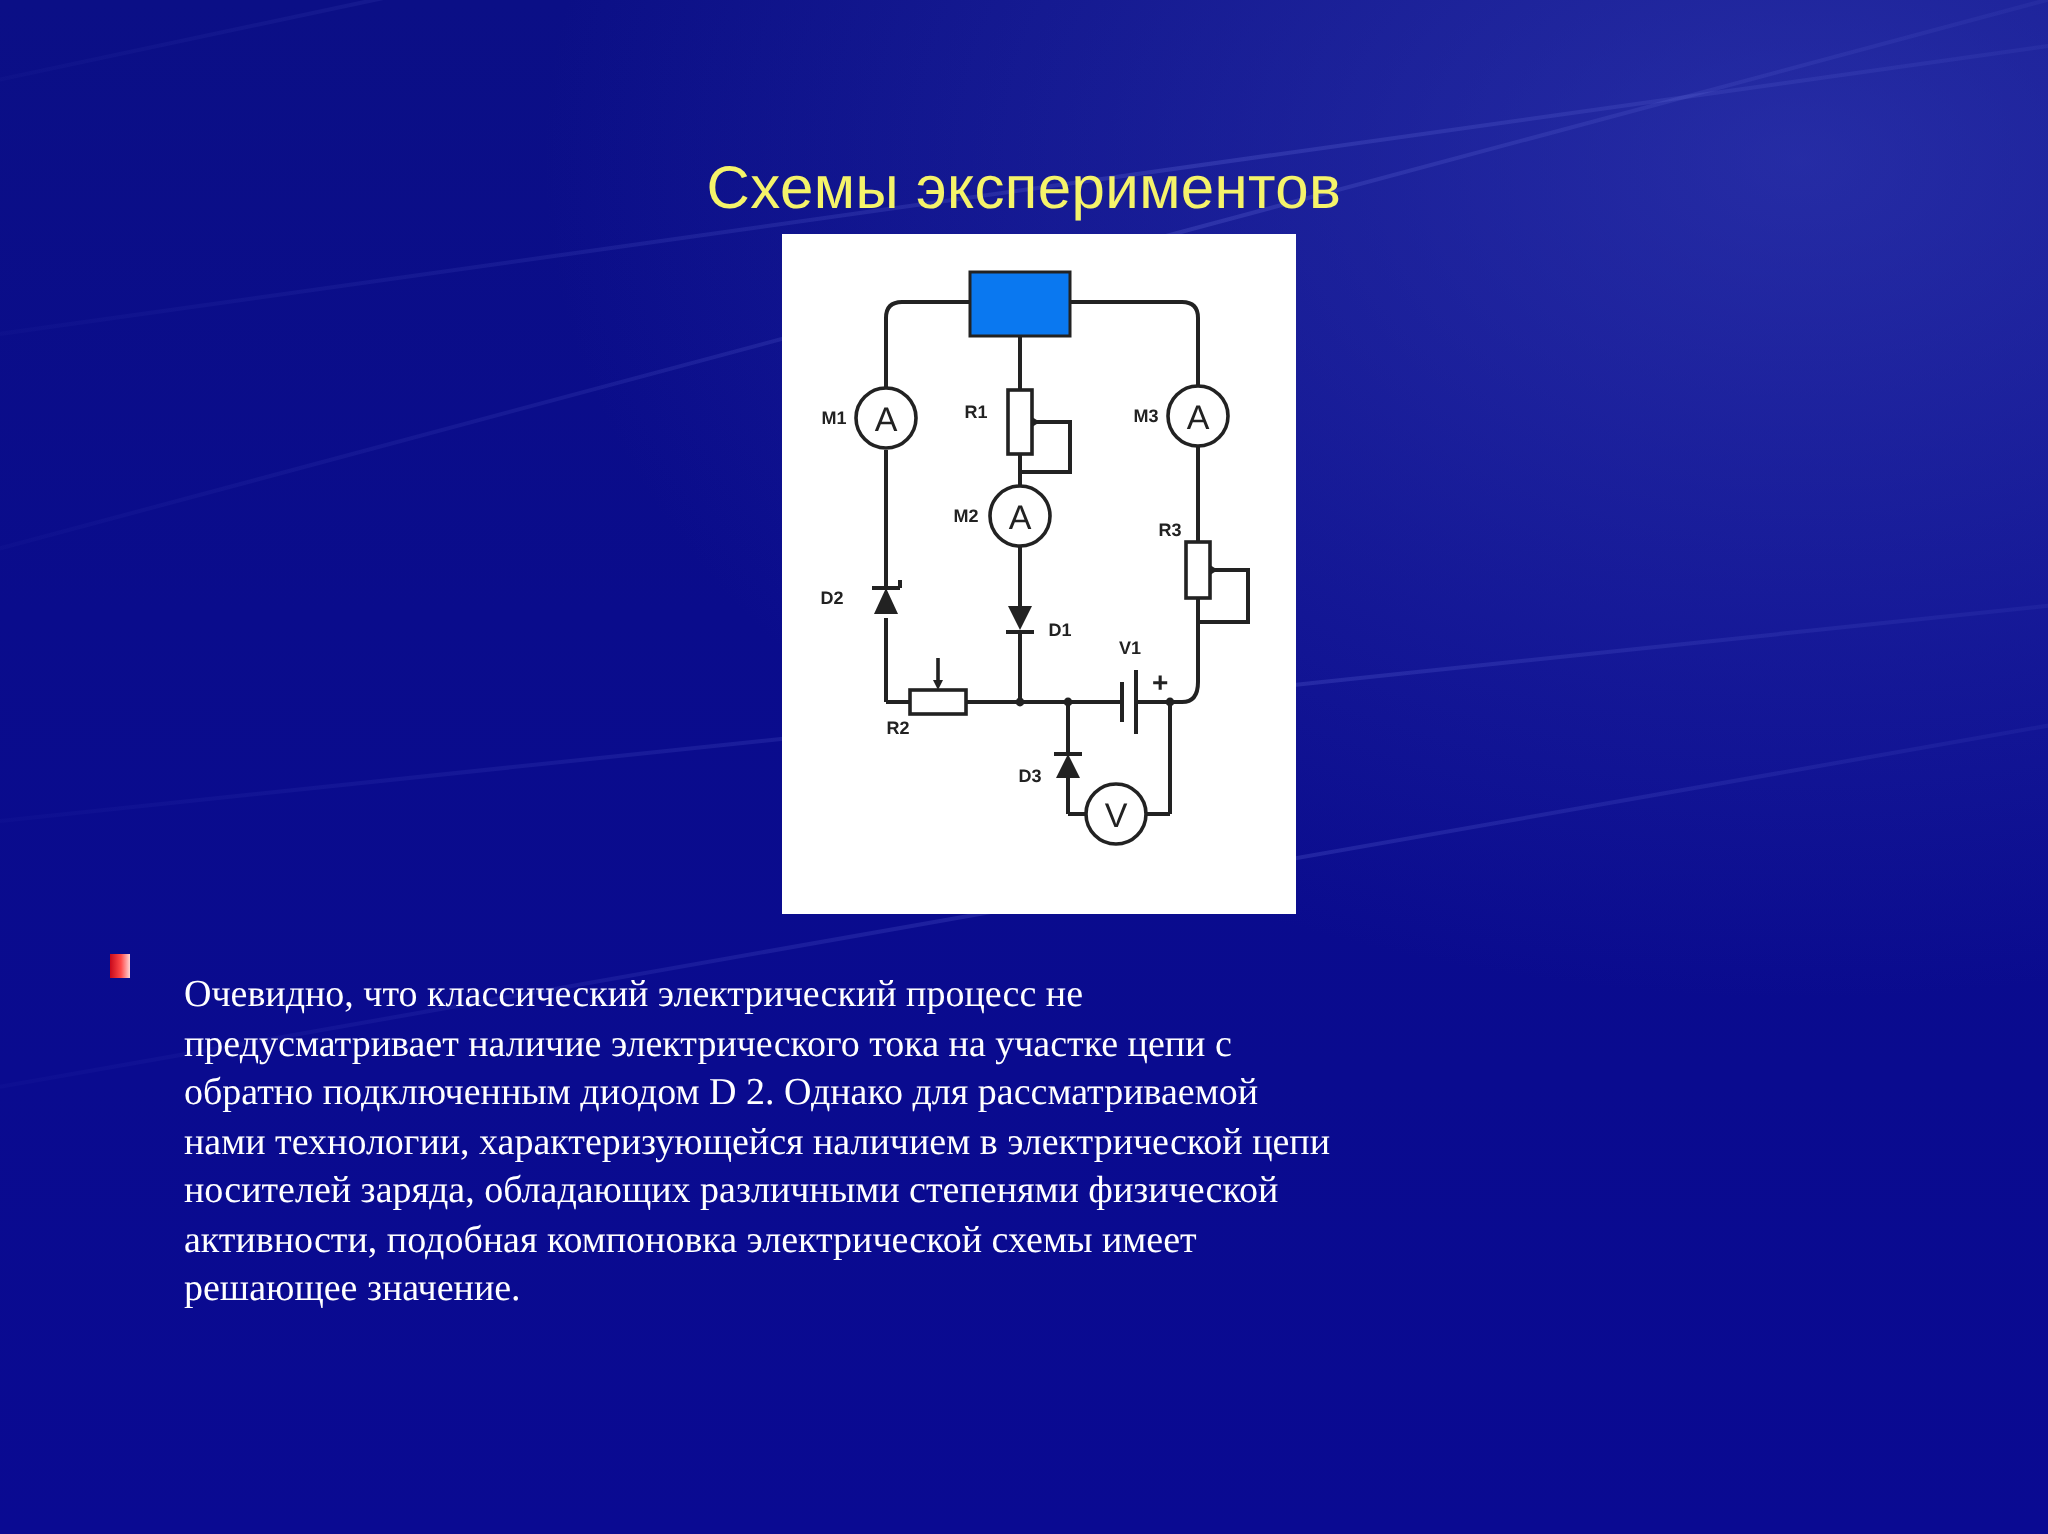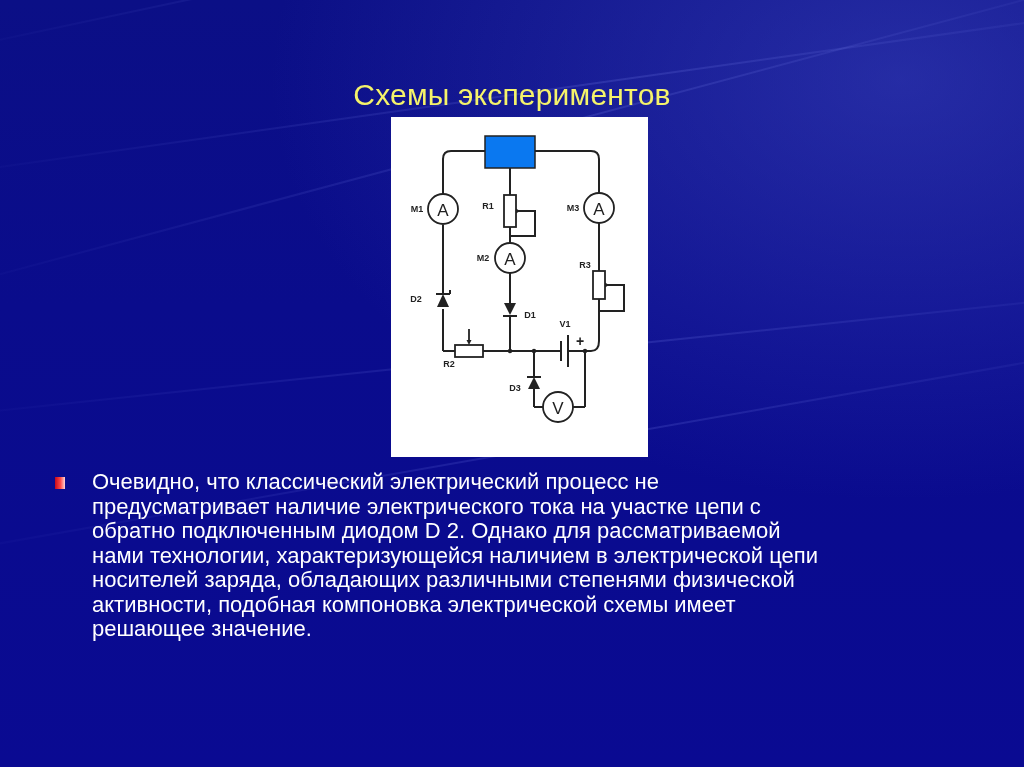--- a/index.html
+++ b/index.html
@@ -62,26 +62,27 @@
       position: absolute;
       left: 0;
       top: 7px;
       width: 10px;
       height: 12px;
       background: linear-gradient(90deg, #c8081a 0%, #ff4a4a 55%, #ffd6d6 100%);
     }
     .paragraph {
       position: absolute;
       left: 37px;
-      top: 0;
+      top: 16px;
       width: 880px;
       color: #ffffff;
-      font-size: 22px;
+      font-size: 19px;
       line-height: 24.5px;
       white-space: pre-line;
+      font-family: Liberation Serif, serif;
     }
     .lbl {
       font-family: "Liberation Sans", sans-serif;
       font-weight: bold;
       font-size: 9px;
       fill: #222;
     }
     .meter-letter {
       font-family: "Liberation Sans", sans-serif;
       font-size: 17px;

